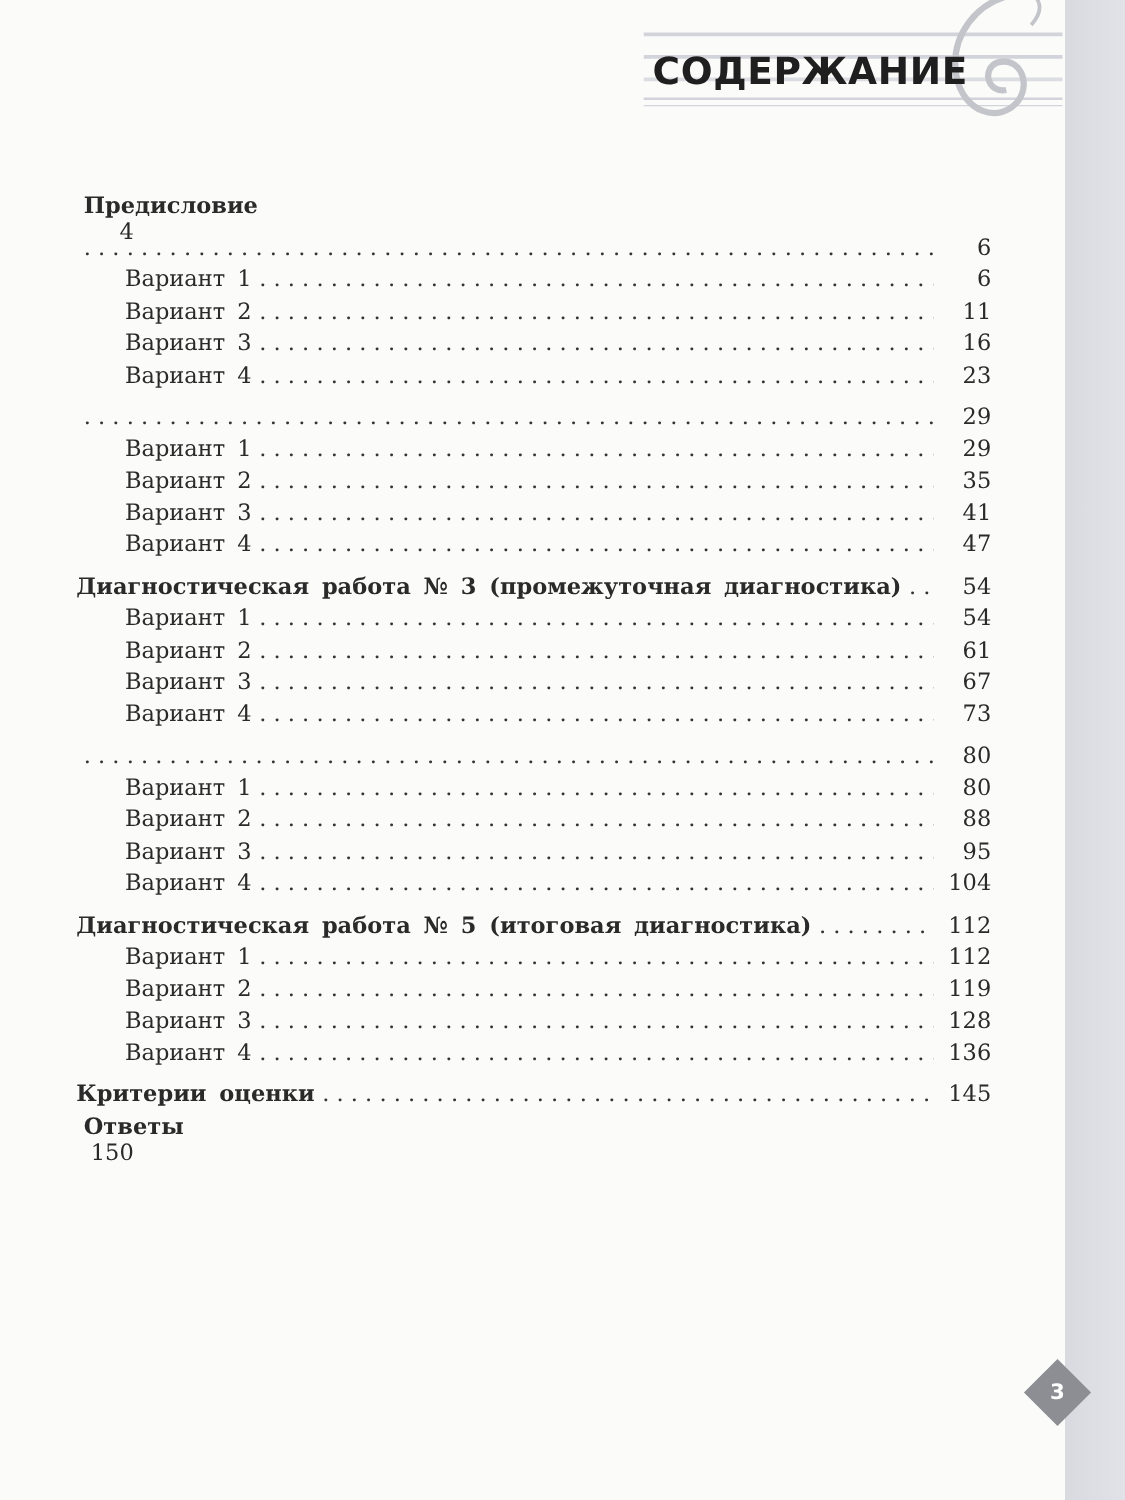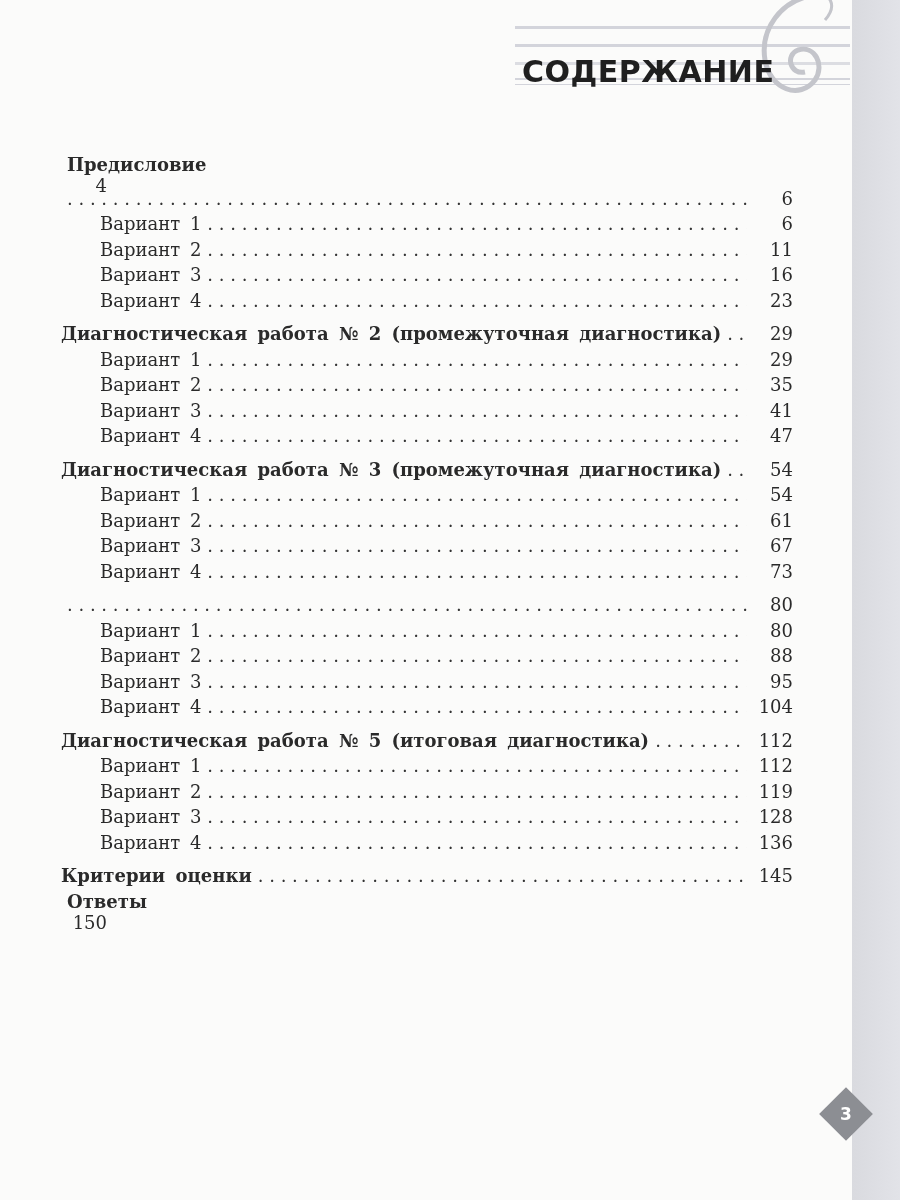--- a/index.html
+++ b/index.html
@@ -12,21 +12,21 @@
   .side-band {
     position: absolute; top: 0; right: 0; width: 48px; height: 1200px;
     background: linear-gradient(to right, #d9dadf, #e2e3e8);
   }
   .deco-lines { position: absolute; left: 515px; top: 20px; width: 335px; height: 70px; }
   .deco-lines .ln { position: absolute; left: 0; right: 0; height: 3px; background: #c9cbd3; opacity: .8; }
   .deco-clef {
     position: absolute; left: 720px; top: -10px; width: 130px; height: 130px;
   }
   .title {
-    position: absolute; left: 522px; top: 54px;
+    position: absolute; left: 522px; top: 40px;
     font-family: "DejaVu Sans", "Liberation Sans", sans-serif;
     font-weight: bold; font-size: 30px; letter-spacing: 0.5px; color: #1f1f1f;
   }
   .toc { position: absolute; left: 61px; top: 154px; width: 732px; }
   .row { display: flex; align-items: baseline; height: 25.5px; font-size: 18px; }
   .row.section { font-weight: bold; margin-top: 8px; }
   .row.first { margin-top: 0; flex-direction: column; }
   .row.sub { padding-left: 39px; }
   .row .label { white-space: nowrap; word-spacing: 4px; }
   .row .dots {
@@ -91,21 +91,20 @@
       <span class="label">Вариант 3</span>
       <span class="dots"></span>
       <span class="page">16</span>
     </div>
     <div class="row sub">
       <span class="label">Вариант 4</span>
       <span class="dots"></span>
       <span class="page">23</span>
     </div>
     <div class="row section">
-      <span class="label">Диагностическая работа № 2 (промежуточная диагностика)</span>
       <span class="dots"></span>
       <span class="page">29</span>
     </div>
     <div class="row sub">
       <span class="label">Вариант 1</span>
       <span class="dots"></span>
       <span class="page">29</span>
     </div>
     <div class="row sub">
       <span class="label">Вариант 2</span>

